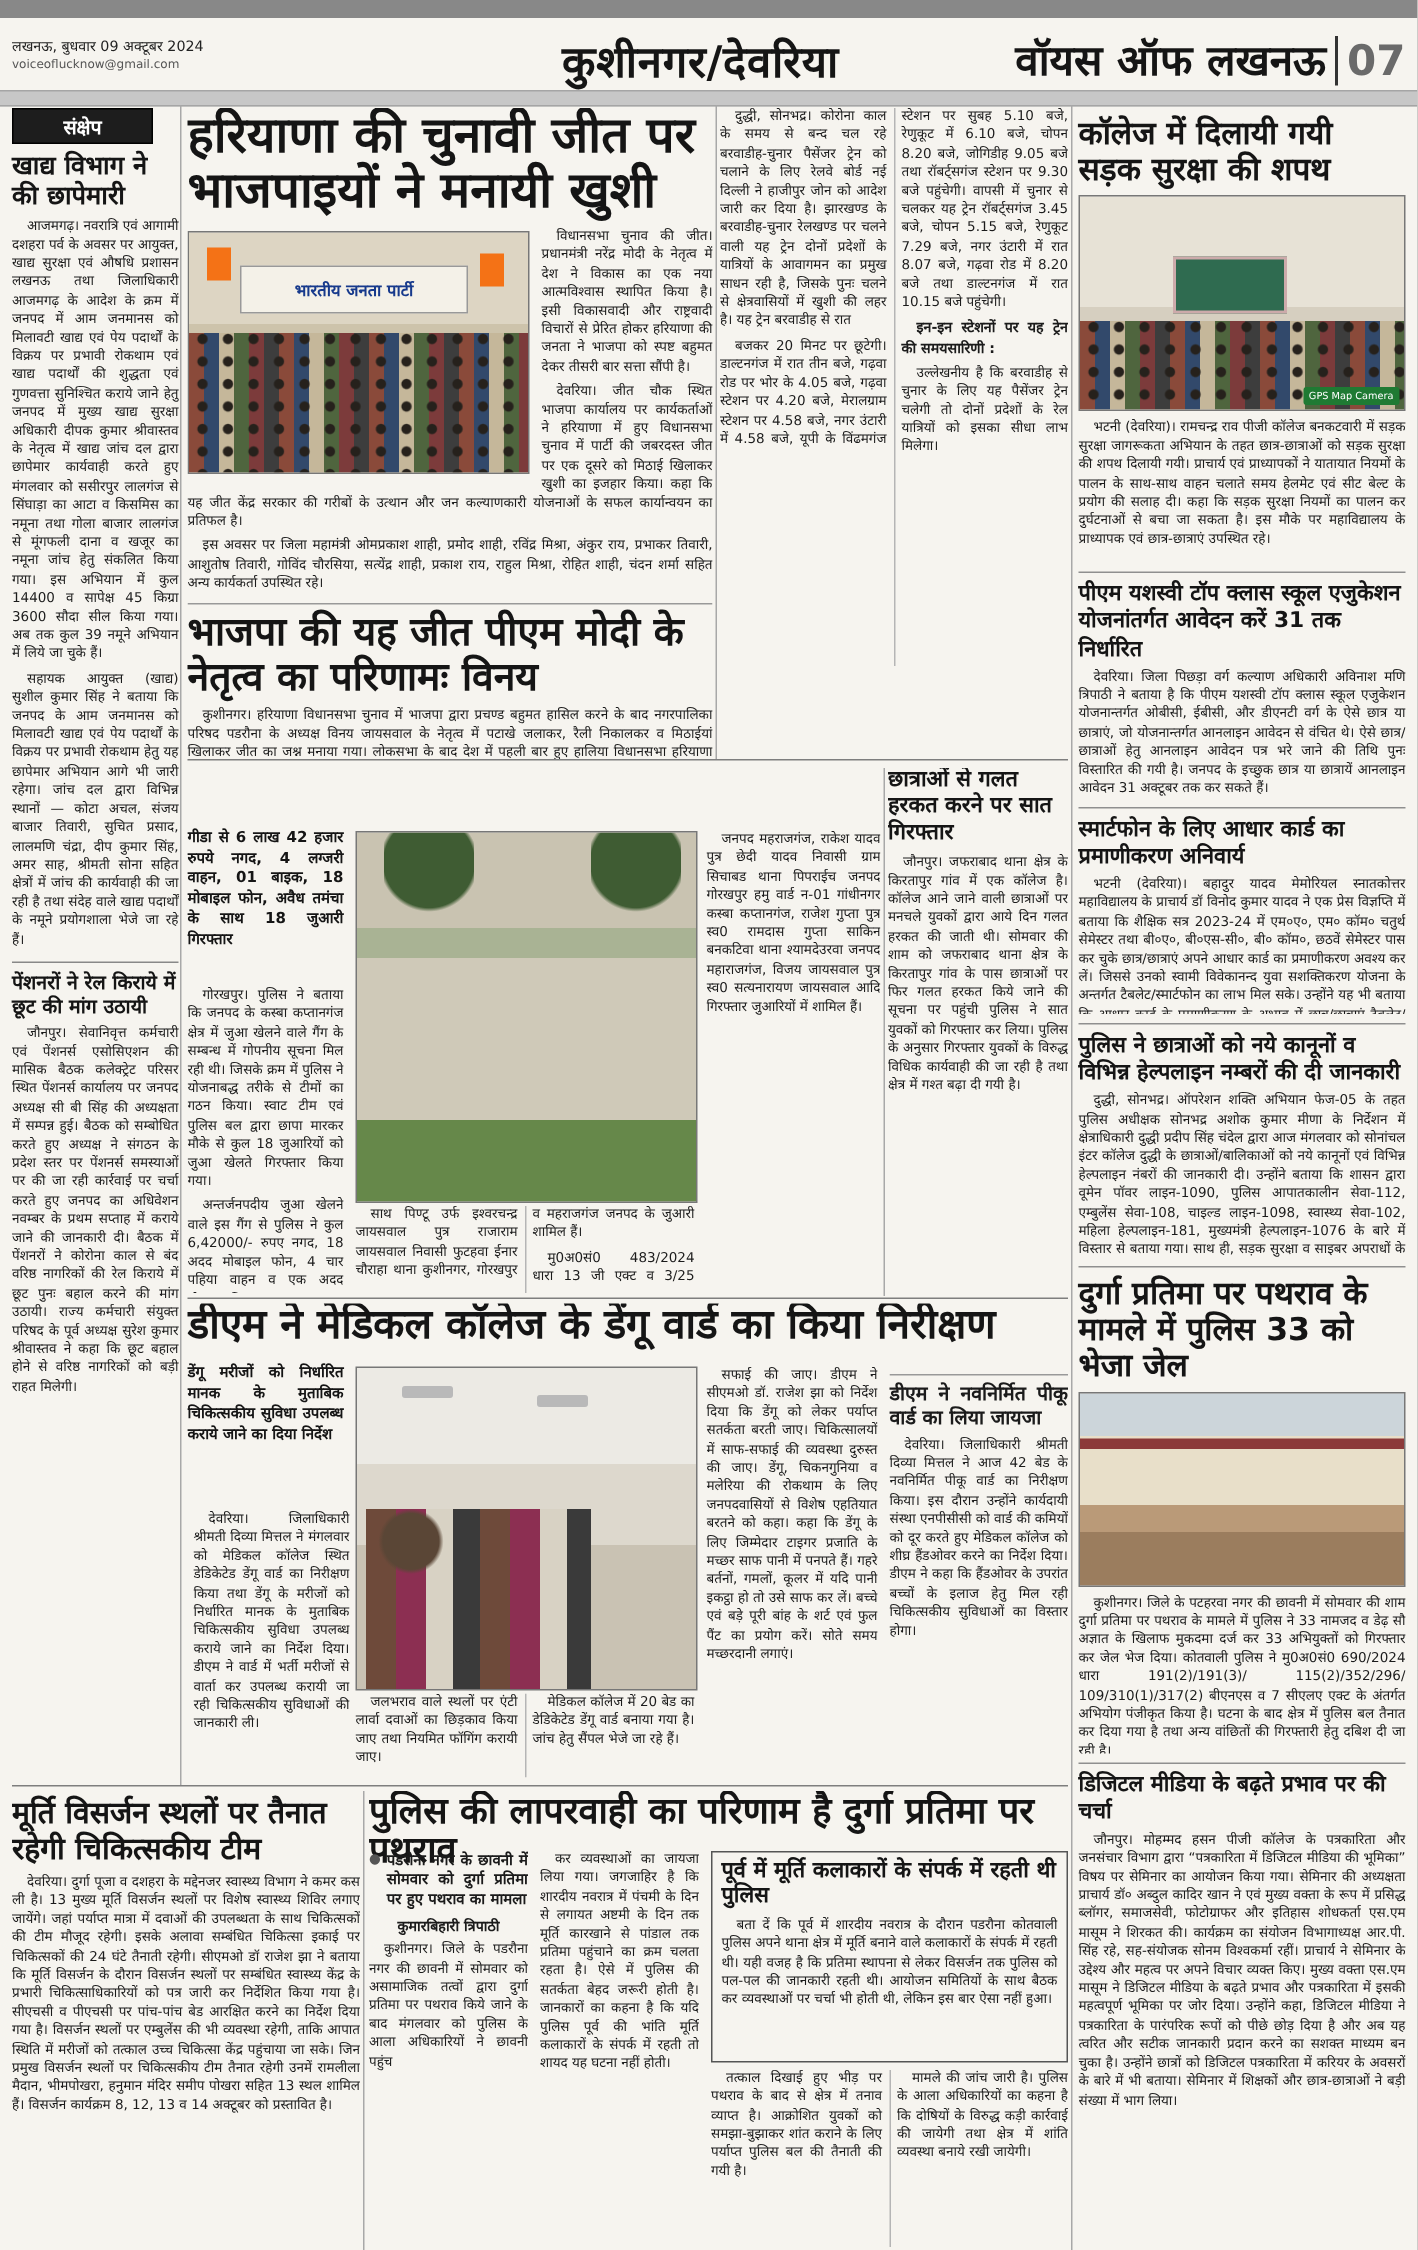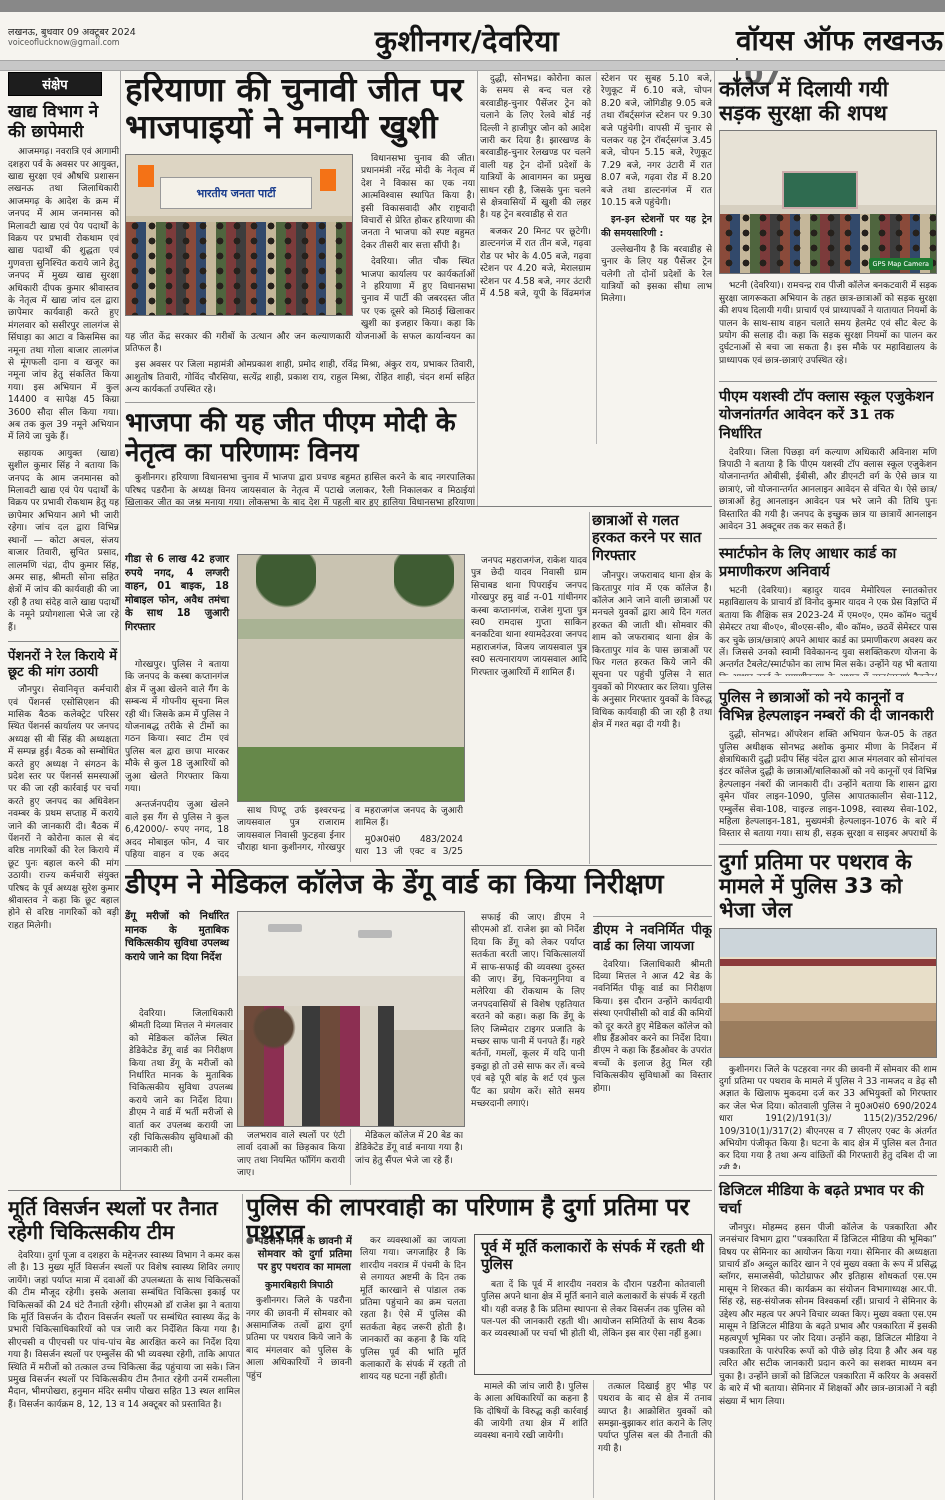--- a/index.html
+++ b/index.html
@@ -4,21 +4,21 @@
 <style>
   html,body{margin:0;padding:0;}
   body{background:#888;}
   .page{position:relative;width:945px;height:1500px;margin:12px auto;background:#f6f4ef;
         font-family:"DejaVu Sans","Liberation Sans",sans-serif;color:#151515;overflow:hidden;}
   
   .masthead{position:absolute;top:6px;left:8px;right:8px;height:40px;}
   .mh-left{position:absolute;left:0;top:8px;font-size:9.5px;line-height:1.25;color:#222;}
   .mh-left .email{font-size:8px;color:#555;}
   .mh-center{position:absolute;left:0;right:11px;top:2px;text-align:center;font-size:29px;font-weight:800;letter-spacing:.5px;}
-  .mh-right{position:absolute;right:0;top:2px;font-size:28px;font-weight:800;display:flex;align-items:baseline;flex-direction:column;}
+  .mh-right{position:absolute;right:0;top:2px;font-size:28px;font-weight:800;display:flex;align-items:baseline;}
   .mh-right .pg{border-left:2px solid #333;margin-left:6px;padding-left:6px;color:#6a6a6a;}
   .mh-bar{position:absolute;top:48px;left:0;right:0;height:9px;background:#c7c7c7;border-top:1px solid #a5a5a5;border-bottom:1px solid #a5a5a5;}
   
   .vrule{position:absolute;width:1px;background:#a8a8a8;}
   .hrule{position:absolute;height:1px;background:#7e7e7e;}
   
   .body-txt{font-size:9px;line-height:1.38;text-align:justify;color:#1b1b1b;}
   .body-txt p{margin:0 0 4px 0;text-indent:10px;}
   .clip{overflow:hidden;}
   
@@ -303,21 +303,21 @@
       <p>कर व्यवस्थाओं का जायजा लिया गया। जगजाहिर है कि शारदीय नवरात्र में पंचमी के दिन से लगायत अष्टमी के दिन तक मूर्ति कारखाने से पांडाल तक प्रतिमा पहुंचाने का क्रम चलता रहता है। ऐसे में पुलिस की सतर्कता बेहद जरूरी होती है। जानकारों का कहना है कि यदि पुलिस पूर्व की भांति मूर्ति कलाकारों के संपर्क में रहती तो शायद यह घटना नहीं होती।</p>
     </div>
     <div class="negl-right">
       <div class="subbox">
         <div class="subbox-h">पूर्व में मूर्ति कलाकारों के संपर्क में रहती थी पुलिस</div>
         <div class="body-txt clip" style="height:92px;">
           <p>बता दें कि पूर्व में शारदीय नवरात्र के दौरान पडरौना कोतवाली पुलिस अपने थाना क्षेत्र में मूर्ति बनाने वाले कलाकारों के संपर्क में रहती थी। यही वजह है कि प्रतिमा स्थापना से लेकर विसर्जन तक पुलिस को पल-पल की जानकारी रहती थी। आयोजन समितियों के साथ बैठक कर व्यवस्थाओं पर चर्चा भी होती थी, लेकिन इस बार ऐसा नहीं हुआ।</p>
         </div>
       </div>
       <div class="two-col body-txt clip" style="height:118px;">
+        <p>तत्काल दिखाई हुए भीड़ पर पथराव के बाद से क्षेत्र में तनाव व्याप्त है। आक्रोशित युवकों को समझा-बुझाकर शांत कराने के लिए पर्याप्त पुलिस बल की तैनाती की गयी है।</p>
         <p>मामले की जांच जारी है। पुलिस के आला अधिकारियों का कहना है कि दोषियों के विरुद्ध कड़ी कार्रवाई की जायेगी तथा क्षेत्र में शांति व्यवस्था बनाये रखी जायेगी।</p>
-        <p>तत्काल दिखाई हुए भीड़ पर पथराव के बाद से क्षेत्र में तनाव व्याप्त है। आक्रोशित युवकों को समझा-बुझाकर शांत कराने के लिए पर्याप्त पुलिस बल की तैनाती की गयी है।</p>
       </div>
     </div>
   </div>
 
   <div class="footer-bar"></div>
 
 </div>
 
 </body></html>

